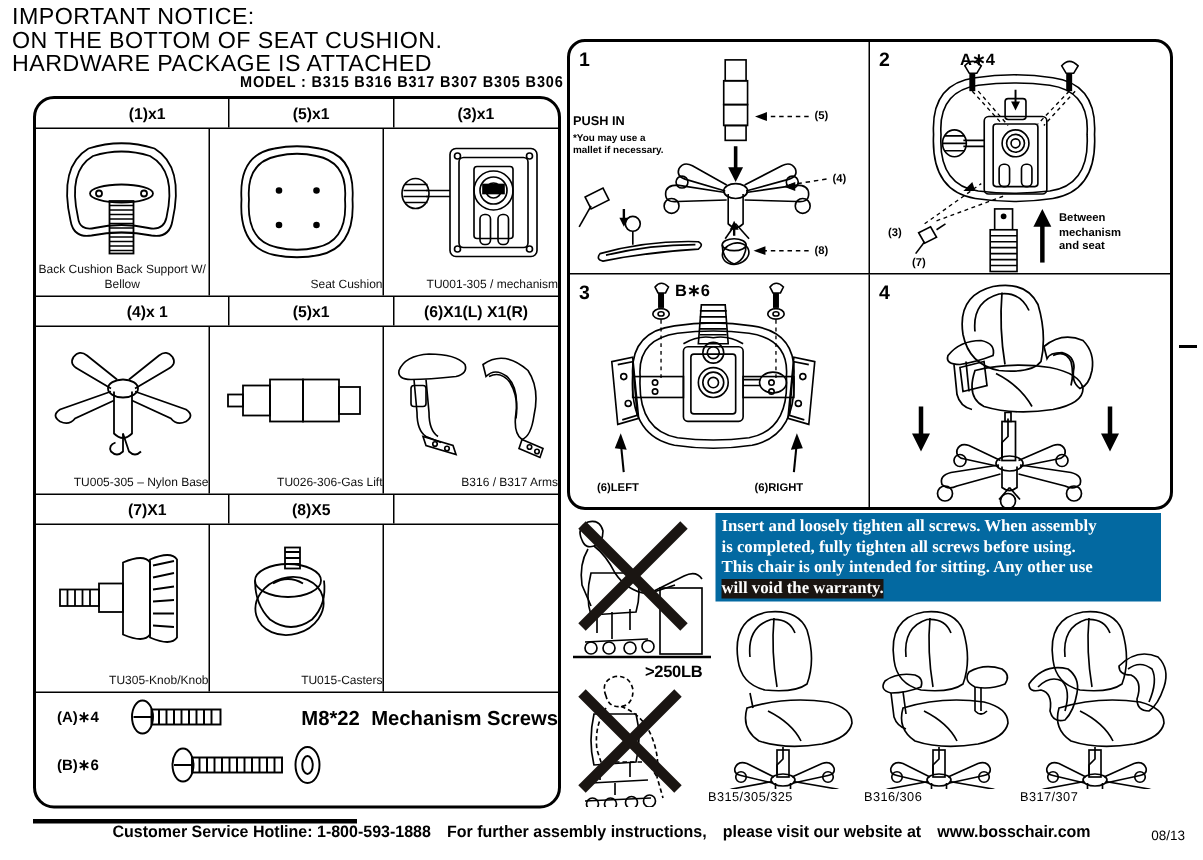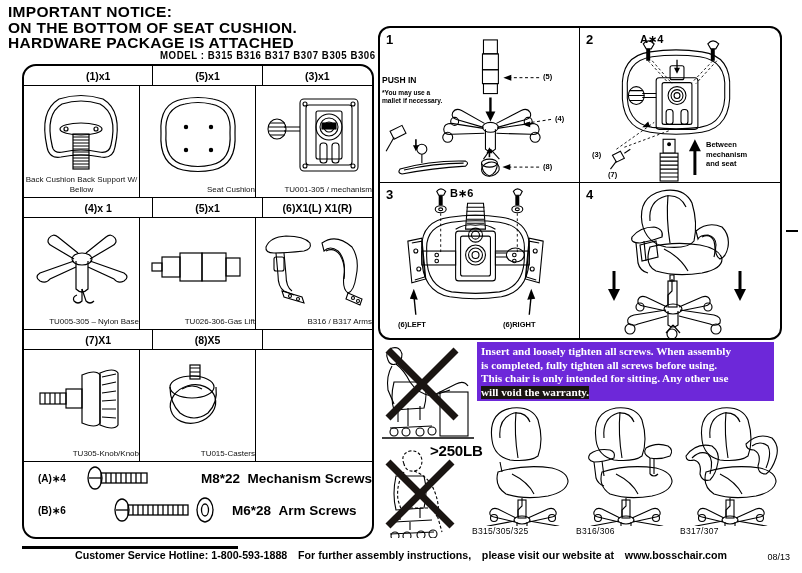--- a/index.html
+++ b/index.html
@@ -9,21 +9,21 @@
     background:#ffffff;
     font-family:"Liberation Sans", sans-serif;
     color:#000;
     overflow:hidden;
     position:relative;
   }
 
   
   #notice-header { position:absolute; left:8px; top:4px; width:400px; }
   .notice-line {
-    font-weight:bold; font-size:15.5px; letter-spacing:0.3px;
+    font-weight:normal; font-size:15.5px; letter-spacing:0.3px;
     line-height:15.5px; white-space:nowrap;
   }
   #model-line {
     position:absolute; left:160px; top:49px;
     font-size:10.5px; font-weight:bold;
     font-family:"Liberation Sans", sans-serif;
     letter-spacing:0.6px; white-space:nowrap;
     transform: scaleX(0.92); transform-origin: left center;
   }
 
@@ -82,21 +82,21 @@
     position:absolute; left:6px; top:4px;
     font-size:13px; font-weight:bold;
   }
   .step-svg { position:absolute; left:0; top:0; width:100%; height:100%; }
 
   .small-lbl { font-size:7.5px; font-weight:bold; font-family:"Liberation Sans", sans-serif; }
 
   
   #warn-box {
     position:absolute; left:477px; top:342px; width:297px;
-    background:#6d28d9; color:#fff;
+    background:#0369a1; color:#fff;
     padding:3px 4px 2px 4px;
     font-family:"Liberation Serif", serif;
     font-weight:bold; font-size:11.2px; line-height:13.6px;
   }
   #warn-box .wline { white-space:nowrap; }
   #warn-box .wline:last-child { display:inline-block; background:#1a1512; }
 
   
   #prohib { position:absolute; left:380px; top:342px; width:96px; height:196px; }
 
@@ -332,23 +332,20 @@
         <g fill="none" stroke="#000" stroke-width="1.3">
           <ellipse cx="12" cy="13" rx="7" ry="11"></ellipse>
           <path d="M6 13h12"></path>
           <rect x="18" y="8" width="60" height="10"></rect>
           <path d="M23 8v10M28 8v10M33 8v10M38 8v10M43 8v10M48 8v10M53 8v10M58 8v10M63 8v10M68 8v10M73 8v10"></path>
           <ellipse cx="95" cy="13" rx="8" ry="12"></ellipse>
           <ellipse cx="95" cy="13" rx="3.5" ry="6"></ellipse>
         </g>
       </svg>
     </div>
-    <div class="screw-desc">
-      <span>M6*28</span>&nbsp;&nbsp;<span>Arm Screws</span>
-    </div>
   </div>
 </div>
 
 <div id="steps">
 
   <div class="step s1">
     <div class="step-num">1</div>
     <svg class="step-svg" viewBox="0 0 200 155">
       <g fill="none" stroke="#000" stroke-width="1.1">
 
@@ -635,21 +632,21 @@
         <circle cx="27" cy="90" r="4"></circle>
       <circle cx="41" cy="89" r="4"></circle>
         <circle cx="53" cy="88" r="4"></circle>
       <path d="M2 94 L94 94" stroke-width="1.6"></path>
     </g>
     <g stroke="#1a1512" stroke-width="7" stroke-linecap="butt">
       <path d="M8 120 L72 184"></path>
       <path d="M72 120 L8 184"></path>
     </g>
   </svg>
-  <div style="position:absolute;left:50px;top:100px;font-size:15px;font-weight:bold;color:#000;letter-spacing:-0.2px;">&gt;250LB</div>
+  <div style="position:absolute;left:50px;top:100px;font-size:11px;font-weight:bold;color:#000;letter-spacing:-0.2px;">&gt;250LB</div>
 </div>
 
 <div id="models">
 
   <div class="model-item" style="left:0;">
     <svg width="104" height="126" viewBox="0 0 104 126">
       <g fill="none" stroke="#000" stroke-width="1.1">
         <path d="M20 40 Q16 12 40 8 Q60 6 66 20 Q72 40 66 56 Q58 62 38 60 Q22 56 20 40 Z"></path>
         <path d="M28 38 Q26 18 42 13 Q54 12 58 22"></path>
         <path d="M44 12 Q42 34 46 58"></path>

